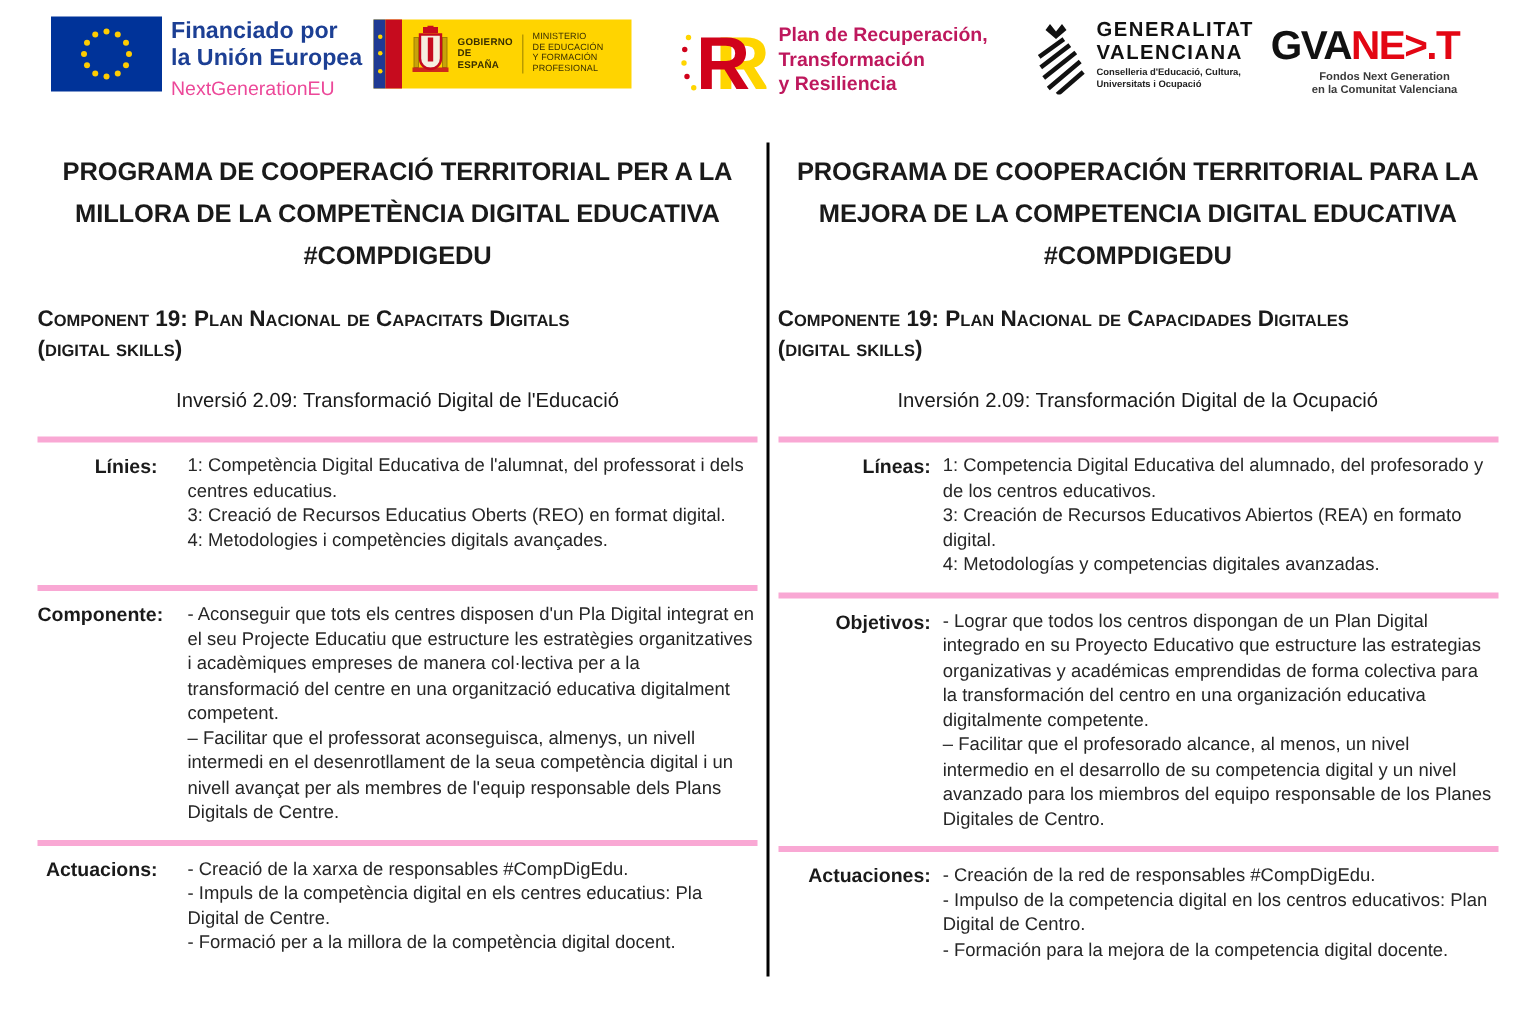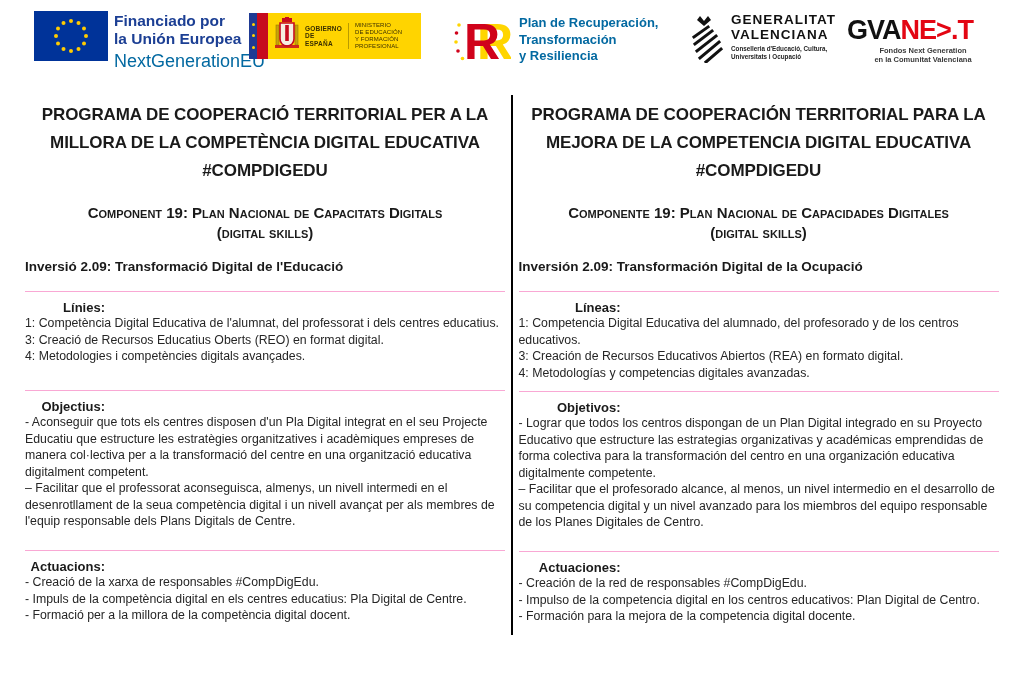--- a/index.html
+++ b/index.html
@@ -7,58 +7,58 @@
   body { font-family:"Liberation Sans", sans-serif; color:#202020; }
   .page { position:relative; width:1024px; height:681px; background:#fff; overflow:hidden; }
 
   
   .logo { position:absolute; display:flex; align-items:flex-start; }
   .pre { white-space:pre-line; }
 
   .logo-eu { left:34px; top:11px; gap:6px; }
   .eu-flag { width:74px; height:50px; background:#003399; flex:none; }
   .eu-title { font-weight:bold; color:#1c3f94; font-size:15.5px; line-height:18px; margin-top:1px; }
-  .eu-sub { color:#0369a1; font-size:18px; margin-top:3px; }
+  .eu-sub { color:#ec4899; font-size:13px; margin-top:3px; }
 
   .logo-spain { left:249px; top:13px; }
   .spain-box { width:172px; height:46px; background:#ffd400; display:flex; align-items:center; }
   .strip-blue { width:8px; height:46px; background:#1f3a93; flex:none; display:flex; flex-direction:column; justify-content:space-around; align-items:center; padding:6px 0; }
   .strip-blue i { width:3px; height:3px; background:#ffd400; border-radius:50%; }
   .strip-red { width:11px; height:46px; background:#c60b1e; flex:none; }
   .coat { margin-left:6px; flex:none; }
   .gov-text { font-size:6.5px; font-weight:bold; color:#3a2f00; line-height:7.5px; margin-left:5px; letter-spacing:.2px; }
   .spain-sep { width:1px; height:26px; background:#b99a00; margin:0 6px; flex:none; }
   .min-text { font-size:6px; color:#3a2f00; line-height:7px; letter-spacing:.1px; }
 
   .logo-prtr { left:453px; top:13px; gap:8px; }
   .prtr-mark { width:58px; height:52px; flex:none; }
-  .prtr-text { font-size:13px; font-weight:bold; color:#0369a1; line-height:16.5px; margin-top:2px; }
+  .prtr-text { font-size:13px; font-weight:bold; color:#be185d; line-height:16.5px; margin-top:2px; }
 
   .logo-gva { left:688px; top:13px; gap:7px; }
   .gva-emblem { flex:none; }
   .gva-name { font-size:13.5px; font-weight:bold; color:#111; letter-spacing:1px; line-height:14.5px; }
   .gva-dept { font-size:6.3px; color:#222; line-height:7.5px; margin-top:3px; font-weight:bold; }
 
   .logo-gvanext { left:840px; top:17px; display:block; width:140px; text-align:center; }
   .gvanext-word { font-size:27px; font-weight:800; letter-spacing:-1px; line-height:26px; }
   .gvanext-black { color:#111; }
   .gvanext-red { color:#e30613; }
   .gvanext-sub { font-size:7.5px; color:#3a3a3a; line-height:9px; margin-top:3px; padding-left:26px; font-weight:bold; }
 
   
   .columns { position:absolute; left:25px; top:95px; width:975px; display:flex; align-items:stretch; }
   .col { width:480px; }
   .divider-v { width:1.5px; background:#000; margin:0 6px; align-self:stretch; }
 
   .col-title { font-size:17px; font-weight:bold; color:#1a1a1a; text-align:center; line-height:28px; padding-top:6px; white-space:pre-line; letter-spacing:-0.1px; }
-  .col-component { font-size:15px; font-weight:bold; color:#1a1a1a; text-align:center; margin-top:18px; line-height:20px; white-space:pre-line; font-variant:small-caps; font-variant-caps:small-caps; }
-  .col-investment { font-size:13.5px; font-weight:bold; color:#1a1a1a; margin-top:15px; line-height:17px; }
+  .col-component { font-size:15px; font-weight:bold; color:#1a1a1a; text-align:left; margin-top:18px; line-height:20px; white-space:pre-line; font-variant:small-caps; font-variant-caps:small-caps; }
+  .col-investment { font-size:13.5px; font-weight:normal; color:#1a1a1a; text-align:center; margin-top:15px; line-height:17px; }
 
   .info-table { margin-top:16px; }
-  .row { display:flex; border-top:1px solid #f9a8d4; padding:7px 0 10px;flex-direction:column; }
+  .row { display:flex; border-top:4px solid #f9a8d4; padding:7px 0 10px; }
   .row:nth-child(1) { min-height:99px; }
   .row:nth-child(2) { min-height:160px; }
   .row:nth-child(3) { min-height:64px; }
   .row-label { width:100px; flex:none; font-size:13px; font-weight:bold; color:#1a1a1a; padding-top:1px; text-align:right; padding-right:20px; }
   .col-right .row-label { width:110px; text-align:right; padding-right:8px; padding-left:1px; }
   .row-content { flex:1; font-size:12.3px; line-height:16.5px; color:#262626; white-space:pre-line; padding-right:2px; }
 </style>
 </head>
 <body>
 
@@ -174,21 +174,21 @@
 (digital skills)</h2>
       <h3 class="col-investment">Inversió 2.09: Transformació Digital de l'Educació</h3>
       <div class="info-table">
         <div class="row">
           <div class="row-label">Línies:</div>
           <div class="row-content">1: Competència Digital Educativa de l'alumnat, del professorat i dels centres educatius.
 3: Creació de Recursos Educatius Oberts (REO) en format digital.
 4: Metodologies i competències digitals avançades.</div>
         </div>
         <div class="row">
-          <div class="row-label">Objectius:</div>
+          <div class="row-label">Componente:</div>
           <div class="row-content">- Aconseguir que tots els centres disposen d'un Pla Digital integrat en el seu Projecte Educatiu que estructure les estratègies organitzatives i acadèmiques empreses de manera col·lectiva per a la transformació del centre en una organització educativa digitalment competent.
 – Facilitar que el professorat aconseguisca, almenys, un nivell intermedi en el desenrotllament de la seua competència digital i un nivell avançat per als membres de l'equip responsable dels Plans Digitals de Centre.</div>
         </div>
         <div class="row">
           <div class="row-label">Actuacions:</div>
           <div class="row-content">- Creació de la xarxa de responsables #CompDigEdu.
 - Impuls de la competència digital en els centres educatius: Pla Digital de Centre.
 - Formació per a la millora de la competència digital docent.</div>
         </div>
       </div>

